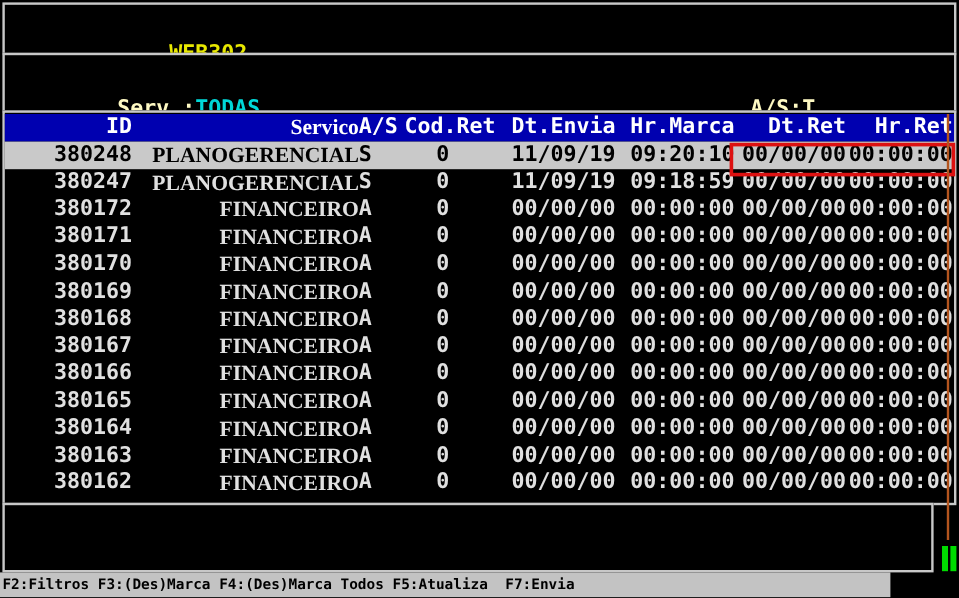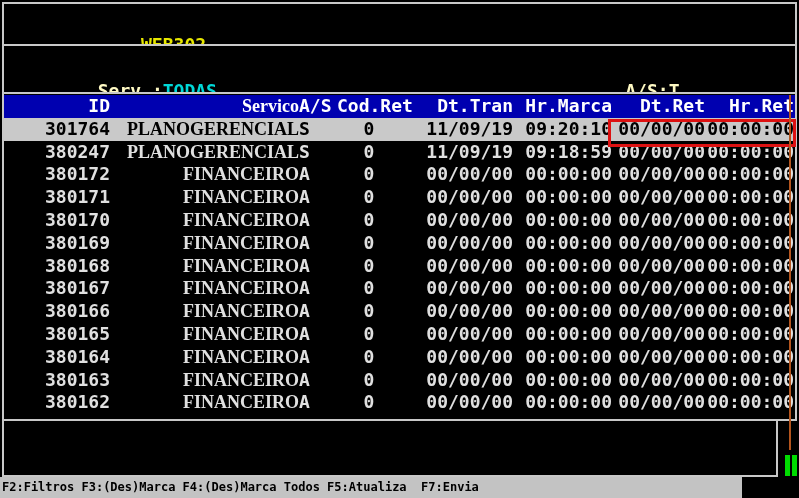--- a/index.html
+++ b/index.html
@@ -89,28 +89,28 @@
     </div>
   </div>
 
   <div class="box" id="box-main">
     <div id="table">
       <div class="thead">
         <span class="cell c-id">ID</span>
         <span class="cell c-serv">Servico</span>
         <span class="cell c-as">A/S</span>
         <span class="cell c-cod">Cod.Ret</span>
-        <span class="cell c-dtt">Dt.Tran</span>
+        <span class="cell c-dtt">Dt.Envia</span>
         <span class="cell c-hrt">Hr.Marca</span>
         <span class="cell c-dtr">Dt.Ret</span>
         <span class="cell c-hrr">Hr.Ret</span>
       </div>
 
       <div class="trow selected">
-        <span class="cell c-id">301764</span>
+        <span class="cell c-id">380248</span>
         <span class="cell c-serv">PLANOGERENCIAL</span>
         <span class="cell c-as">S</span>
         <span class="cell c-cod">0</span>
         <span class="cell c-dtt">11/09/19</span>
         <span class="cell c-hrt">09:20:10</span>
         <span class="cell c-dtr">00/00/00</span>
         <span class="cell c-hrr">00:00:00</span>
       </div>
       <div class="trow">
         <span class="cell c-id">380247</span>

